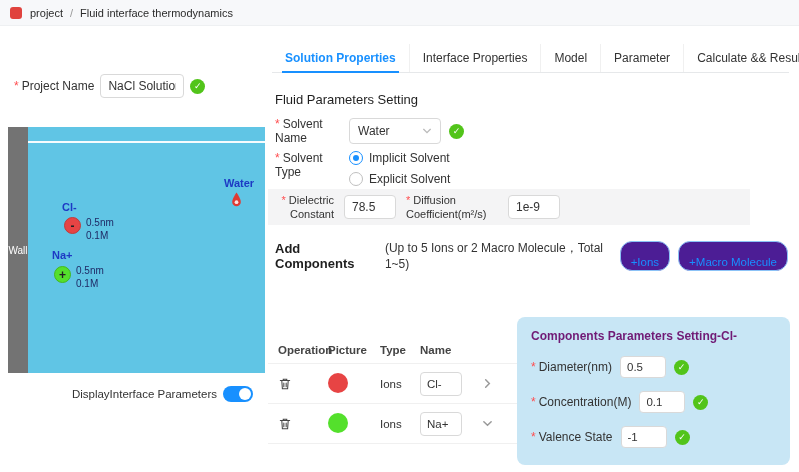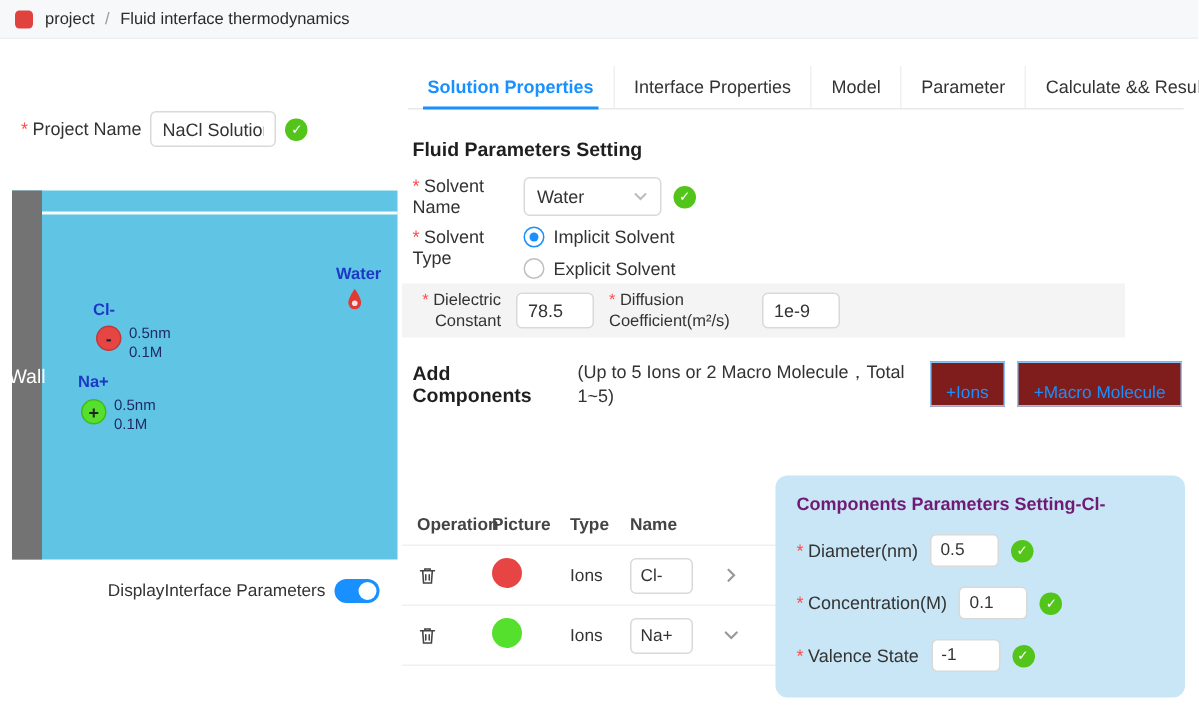--- a/index.html
+++ b/index.html
@@ -32,21 +32,21 @@
 
   
   .pn-row { position:absolute; left:14px; top:74px; display:flex; align-items:center; gap:6px; font-size:12px; }
   .pn-input { width:84px; }
 
   
   .model-title { position:absolute; left:10px; top:109px; font-size:11px; font-weight:bold;
                  color:#1f1f1f; white-space:nowrap; }
   .diagram { position:absolute; left:8px; top:127px; width:257px; height:246px; background:#60c5e5; }
   .wall { position:absolute; left:0; top:0; width:20px; height:100%; background:#737373; color:#fff;
-          font-size:13px; display:flex; align-items:center; justify-content:center; }
+          font-size:10px; display:flex; align-items:center; justify-content:center; }
   .iface-line { position:absolute; left:20px; right:0; top:14px; height:2px; background:rgba(255,255,255,.95); }
   .badge { position:absolute; left:76px; top:17px; background:#00a58e; color:#fff; font-size:10px;
            padding:3px 9px; border-radius:4px; text-align:center; line-height:1.5; }
   .water-lbl { position:absolute; left:216px; top:50px; color:#1d39c4; font-size:11px; font-weight:bold; }
   .droplet { position:absolute; left:222px; top:65px; }
   .ion-name { position:absolute; color:#1d39c4; font-size:11px; font-weight:bold; }
   .ion-val  { position:absolute; color:#1f2a66; font-size:10px; }
   .ion-circle { position:absolute; width:17px; height:17px; border-radius:50%; display:flex;
                 align-items:center; justify-content:center; font-size:12px; font-weight:bold;
                 color:#222; line-height:1; }
@@ -58,21 +58,21 @@
   .na-size { left:68px; top:138px; } .na-conc   { left:68px; top:151px; }
 
   .toggle-row { position:absolute; left:8px; top:386px; width:257px; padding-right:12px; display:flex;
                 justify-content:flex-end; align-items:center; gap:6px; font-size:11.5px; color:#333; }
   .toggle { width:30px; height:16px; border-radius:9px; background:#1890ff; position:relative;
             display:inline-block; cursor:pointer; }
   .toggle::after { content:""; position:absolute; top:2px; right:2px; width:12px; height:12px;
                    background:#fff; border-radius:50%; }
 
   
-  .fp-title { position:absolute; left:275px; top:92px; font-weight:bold; font-size:13px; color:#1f1f1f;text-align:right; }
+  .fp-title { position:absolute; left:275px; top:92px; font-weight:normal; font-size:13px; color:#1f1f1f;text-align:right; }
   .sn-row { position:absolute; left:275px; top:117px; display:flex; align-items:center; gap:8px; font-size:12px; }
   .lblw { width:66px; }
   .select { width:92px; height:26px; border:1px solid #d9d9d9; border-radius:4px; display:flex;
             align-items:center; justify-content:space-between; padding:0 8px; background:#fff;
             font-size:12px; cursor:pointer; }
   .st-row { position:absolute; left:275px; top:151px; display:flex; gap:8px; font-size:12px; }
   .radios { display:flex; flex-direction:column; gap:7px; }
   .radio-opt { display:flex; align-items:center; gap:6px; cursor:pointer; }
   .radio { width:14px; height:14px; border-radius:50%; border:1px solid #bfbfbf; background:#fff;
            display:inline-block; position:relative; }
@@ -83,21 +83,21 @@
   .band { position:absolute; left:268px; top:189px; width:482px; height:36px; background:#f4f4f5;
           display:flex; align-items:center; gap:10px; padding:0 10px; font-size:11px; }
   .band-lbl { line-height:1.3; color:#333; }
   .w56 { width:56px;text-align:right; } .w92 { width:92px; } .w52 { width:52px; }
 
   
   .ac-row { position:absolute; left:275px; top:240px; width:513px; display:flex; align-items:center; }
   .ac-title { font-weight:bold; font-size:13px; color:#1f1f1f; }
   .ac-hint { font-size:12px; color:#333; margin-left:10px; }
   .ac-spacer { flex:1; }
-  .obtn { border:1px solid #8cc3f7; color:#1890ff; background:#7f1d1d; border-radius:0;
+  .obtn { border:1px solid #8cc3f7; color:#1890ff; background:#4c1d95; border-radius:12px;
           font-size:11.5px; height:24px; padding:14px 10px; margin-left:8px; cursor:pointer;
           font-family:inherit; white-space:nowrap; }
 
   
   .ctable { position:absolute; left:268px; top:336px; width:250px; font-size:11.5px; color:#333; }
   .trow { display:grid; grid-template-columns:60px 52px 40px 62px 30px; align-items:center;
           border-bottom:1px solid #f0f0f0; height:40px; }
   .thead { height:28px; font-weight:bold; color:#444; }
   .c1 { padding-left:10px; } .c5 { text-align:center; }
   .pic { width:20px; height:20px; border-radius:50%; display:inline-block; }

